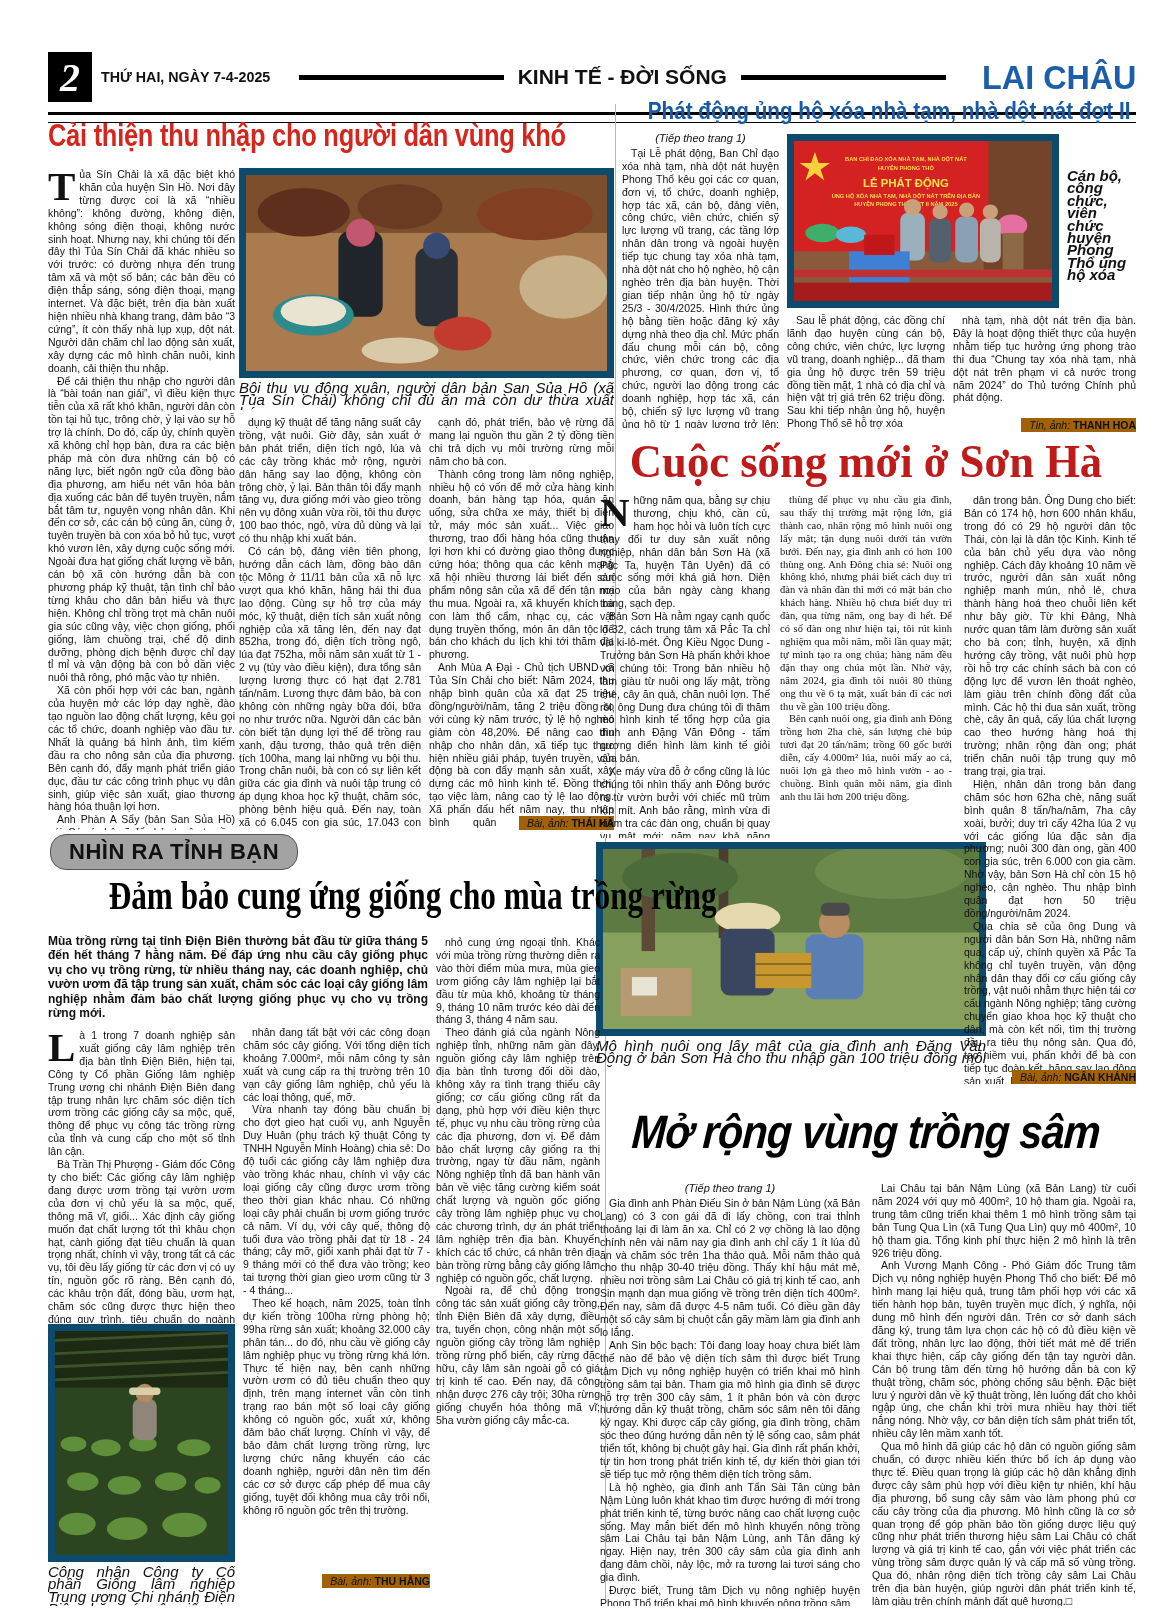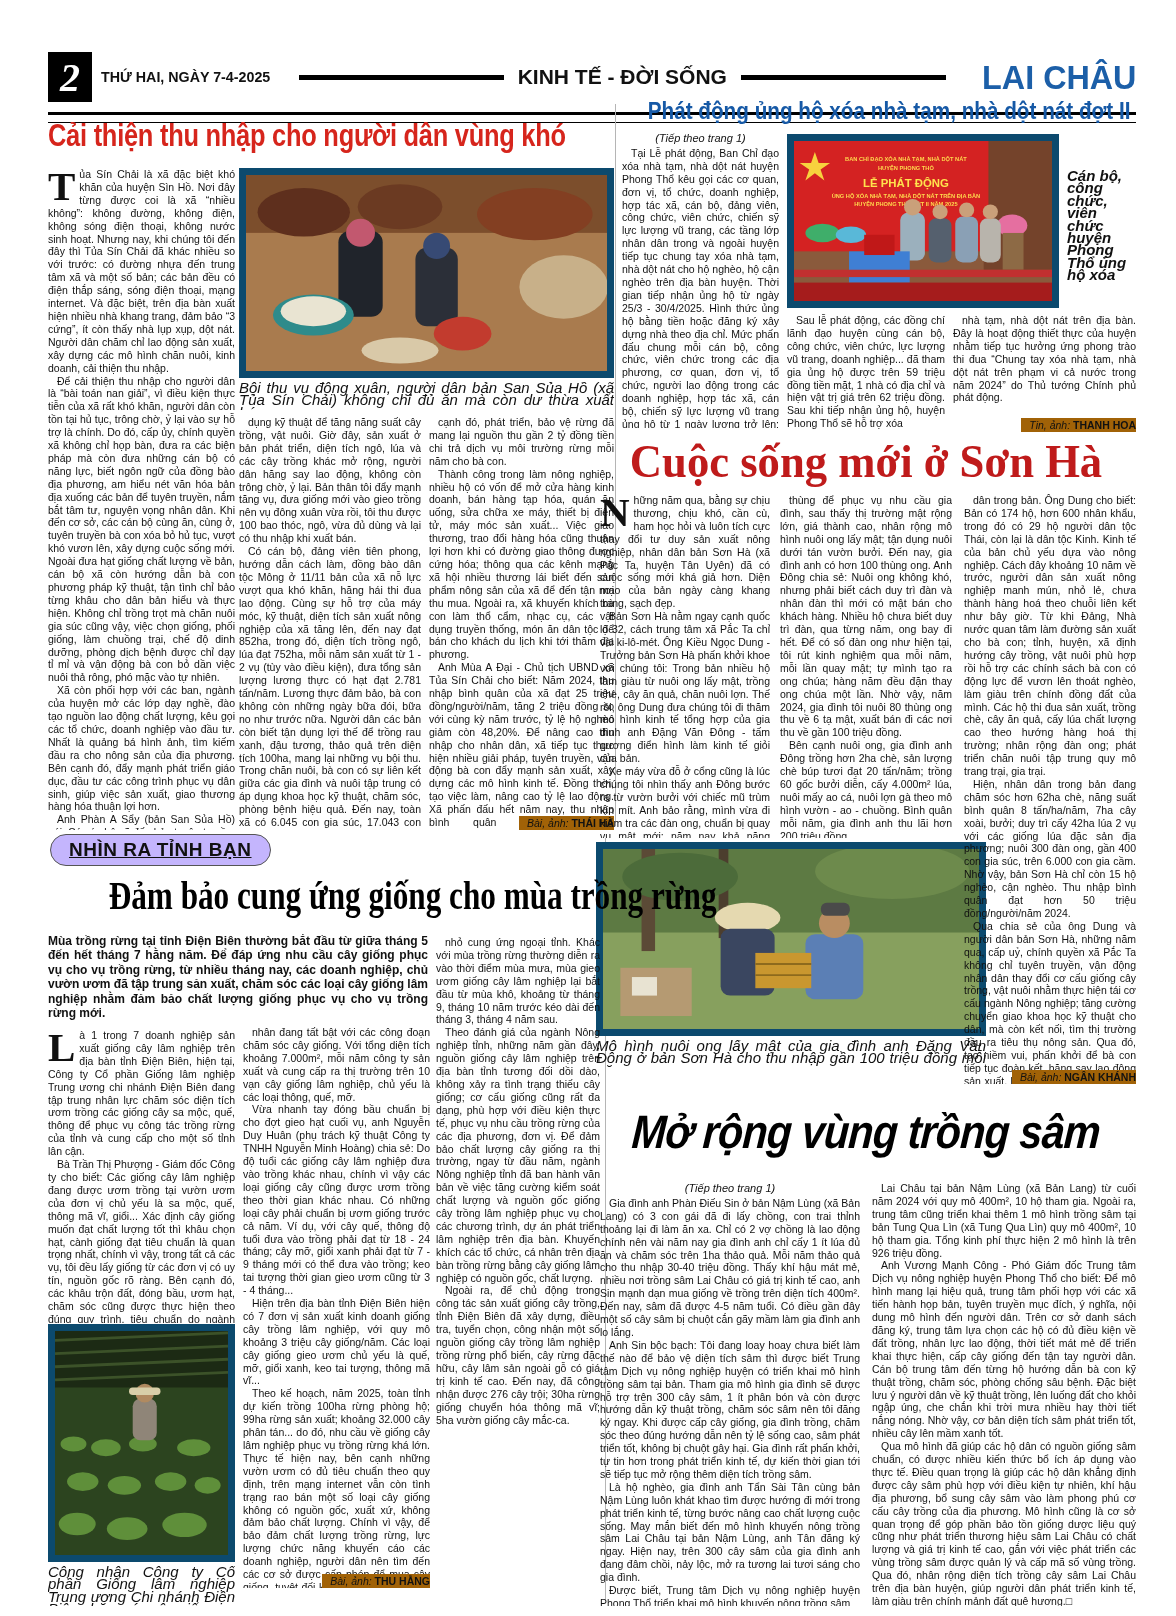--- a/index.html
+++ b/index.html
@@ -34,22 +34,22 @@
   .h-red{position:absolute;white-space:nowrap;font-weight:bold;font-size:31px;color:var(--headline_red,#d6251c);
          transform:scaleX(.82);transform-origin:0 50%;letter-spacing:-.3px;}
   .h-blue{position:absolute;width:100%;text-align:center;white-space:nowrap;font-weight:bold;font-size:23px;
           color:var(--headline_blue,#1659a6);transform:scaleX(.9);transform-origin:50% 50%;}
   .h-serifred{position:absolute;width:100%;text-align:center;white-space:nowrap;font-family:"Liberation Serif",serif;
           font-weight:bold;font-size:47px;color:var(--serif_red,#bf1b1b);transform:scaleX(.95);transform-origin:50% 50%;}
   .h-serifblk{position:absolute;width:100%;text-align:center;white-space:nowrap;font-family:"Liberation Serif",serif;
           font-weight:bold;font-size:40px;color:#000;transform:scaleX(.78);transform-origin:50% 50%;}
   .h-italic{position:absolute;width:100%;text-align:center;white-space:nowrap;font-weight:bold;font-style:italic;
           font-size:47px;color:#000;transform:scaleX(.88) skewX(-4deg);transform-origin:50% 50%;letter-spacing:-1px;}
-  .kicker{position:absolute;display:inline-block;background:#c4b5fd;border:1.5px solid #555;border-radius:16px;
-          padding:4px 18px;font-weight:bold;font-size:19px;letter-spacing:.5px;text-decoration:underline;}
+  .kicker{position:absolute;display:inline-block;background:#a3a3a3;border:1.5px solid #555;border-radius:16px;
+          padding:4px 18px;font-weight:bold;font-size:22px;letter-spacing:.5px;}
   .lede{position:absolute;font-weight:bold;font-size:12px;line-height:14.4px;text-align:justify;overflow:hidden;}
 </style>
 </head>
 <body>
 
 <div class="page">
 
   <div class="hdr">
     <div class="pageno">2</div>
     <div class="dateline">THỨ HAI, NGÀY 7-4-2025</div>
@@ -159,21 +159,21 @@
     </div>
   </div>
 
   <div class="art" style="left:596px;top:434px;width:540px;height:656px;">
     <div class="h-serifred" style="top:0;">Cuộc sống mới ở Sơn Hà</div>
     <div class="col dropcap" style="left:4px;top:60px;width:170px;height:344px;">
         <p>Những năm qua, bằng sự chịu thương, chịu khó, cần cù, ham học hỏi và luôn tích cực thay đổi tư duy sản xuất nông nghiệp, nhân dân bản Sơn Hà (xã Pắc Ta, huyện Tân Uyên) đã có cuộc sống mới khá giả hơn. Diện mạo của bản ngày càng khang trang, sạch đẹp.</p>
         <p>Bản Sơn Hà nằm ngay cạnh quốc lộ 32, cách trung tâm xã Pắc Ta chỉ vài ki-lô-mét. Ông Kiều Ngọc Dung - Trưởng bản Sơn Hà phấn khởi khoe với chúng tôi: Trong bản nhiều hộ làm giàu từ nuôi ong lấy mật, trồng chè, cây ăn quả, chăn nuôi lợn. Thế rồi, ông Dung đưa chúng tôi đi thăm mô hình kinh tế tổng hợp của gia đình anh Đặng Văn Đông - tấm gương điển hình làm kinh tế giỏi của bản.</p>
         <p>Xe máy vừa đỗ ở cổng cũng là lúc chúng tôi nhìn thấy anh Đông bước ra từ vườn bưởi với chiếc mũ trùm kín mít. Anh bảo rằng, mình vừa đi kiểm tra các đàn ong, chuẩn bị quay vụ mật mới; năm nay khả năng được mùa mật hơn năm trước.</p>
       </div>
-    <div class="col" style="left:184px;top:60px;width:172px;height:344px;">
+    <div class="col" style="left:184px;top:60px;width:172px;height:344px;font-family:Liberation Serif, serif;">
         <p>thùng để phục vụ nhu cầu gia đình, sau thấy thị trường mật rộng lớn, giá thành cao, nhân rộng mô hình nuôi ong lấy mật; tận dụng nuôi dưới tán vườn bưởi. Đến nay, gia đình anh có hơn 100 thùng ong. Anh Đông chia sẻ: Nuôi ong không khó, nhưng phải biết cách duy trì đàn và nhân đàn thì mới có mật bán cho khách hàng. Nhiều hộ chưa biết duy trì đàn, qua từng năm, ong bay đi hết. Để có số đàn ong như hiện tại, tôi rút kinh nghiệm qua mỗi năm, mỗi lần quay mật; tự mình tạo ra ong chúa; hàng năm đều đặn thay ong chúa một lần. Nhờ vậy, năm 2024, gia đình tôi nuôi 80 thùng ong thu về 6 tạ mật, xuất bán đi các nơi thu về gần 100 triệu đồng.</p>
         <p>Bên cạnh nuôi ong, gia đình anh Đông trồng hơn 2ha chè, sản lượng chè búp tươi đạt 20 tấn/năm; trồng 60 gốc bưởi diễn, cấy 4.000m² lúa, nuôi mấy ao cá, nuôi lợn gà theo mô hình vườn - ao - chuồng. Bình quân mỗi năm, gia đình anh thu lãi hơn 200 triệu đồng.</p>
       </div>
     <div class="photo" style="left:0;top:408px;width:390px;height:194px;">
       <svg viewBox="0 0 390 194" preserveAspectRatio="none">
         <rect width="390" height="194" fill="#87a05e"></rect>
         <rect width="390" height="90" fill="#5d7a43"></rect>
         <rect x="40" y="0" width="14" height="110" fill="#5b4a36"></rect>
         <rect x="120" y="0" width="10" height="96" fill="#4c3e2e"></rect>
         <ellipse cx="80" cy="30" rx="60" ry="26" fill="#4c6b3a"></ellipse>
@@ -245,21 +245,20 @@
           <circle cx="97" cy="66" r="10" fill="#b08a60"></circle>
           <rect x="80" y="60" width="34" height="8" rx="4" fill="#d8cfa8"></rect>
         </svg>
       </div>
       <div class="cap" style="position:relative;left:0;top:8px;width:187px;height:40px;">Công nhân Công ty Cổ phần Giống lâm nghiệp Trung ương Chi nhánh Điện Biên chăm sóc cây giống.</div>
     </div>
     <div class="col" style="left:195px;top:192px;width:187px;height:562px;">
       <div>
           <p>nhân đang tất bật với các công đoạn chăm sóc cây giống. Với tổng diện tích khoảng 7.000m², mỗi năm công ty sản xuất và cung cấp ra thị trường trên 10 vạn cây giống lâm nghiệp, chủ yếu là các loại thông, quế, mỡ.</p>
           <p>Vừa nhanh tay đóng bầu chuẩn bị cho đợt gieo hạt cuối vụ, anh Nguyễn Duy Huân (phụ trách kỹ thuật Công ty TNHH Nguyễn Minh Hoàng) chia sẻ: Do độ tuổi các giống cây lâm nghiệp đưa vào trồng khác nhau, chính vì vậy các loại giống cây cũng được ươm trồng theo thời gian khác nhau. Có những loại cây phải chuẩn bị ươm giống trước cả năm. Ví dụ, với cây quế, thông độ tuổi đưa vào trồng phải đạt từ 18 - 24 tháng; cây mỡ, giổi xanh phải đạt từ 7 - 9 tháng mới có thể đưa vào trồng; keo tai tượng thời gian gieo ươm cũng từ 3 - 4 tháng...</p>
-          <p>Hiện trên địa bàn tỉnh Điện Biên hiện có 7 đơn vị sản xuất kinh doanh giống cây trồng lâm nghiệp, với quy mô khoảng 3 triệu cây giống/năm. Các loại cây giống gieo ươm chủ yếu là quế, mỡ, giổi xanh, keo tai tượng, thông mã vĩ...</p>
           <p>Theo kế hoạch, năm 2025, toàn tỉnh dự kiến trồng 100ha rừng phòng hộ; 99ha rừng sản xuất; khoảng 32.000 cây phân tán... do đó, nhu cầu về giống cây lâm nghiệp phục vụ trồng rừng khá lớn. Thực tế hiện nay, bên cạnh những vườn ươm có đủ tiêu chuẩn theo quy định, trên mạng internet vẫn còn tình trạng rao bán một số loại cây giống không có nguồn gốc, xuất xứ, không đảm bảo chất lượng. Chính vì vậy, để bảo đảm chất lượng trồng rừng, lực lượng chức năng khuyến cáo các doanh nghiệp, người dân nên tìm đến các cơ sở được cấp phép để mua cây giống, tuyệt đối không mua cây trôi nổi, không rõ nguồn gốc trên thị trường.</p>
         </div>
       <div class="byl">
         <span class="pre">Bài, ảnh:</span>
         <span class="nm">THU HẰNG</span>
       </div>
     </div>
   </div>
 
   <div class="art" style="left:596px;top:1098px;width:540px;height:510px;">

